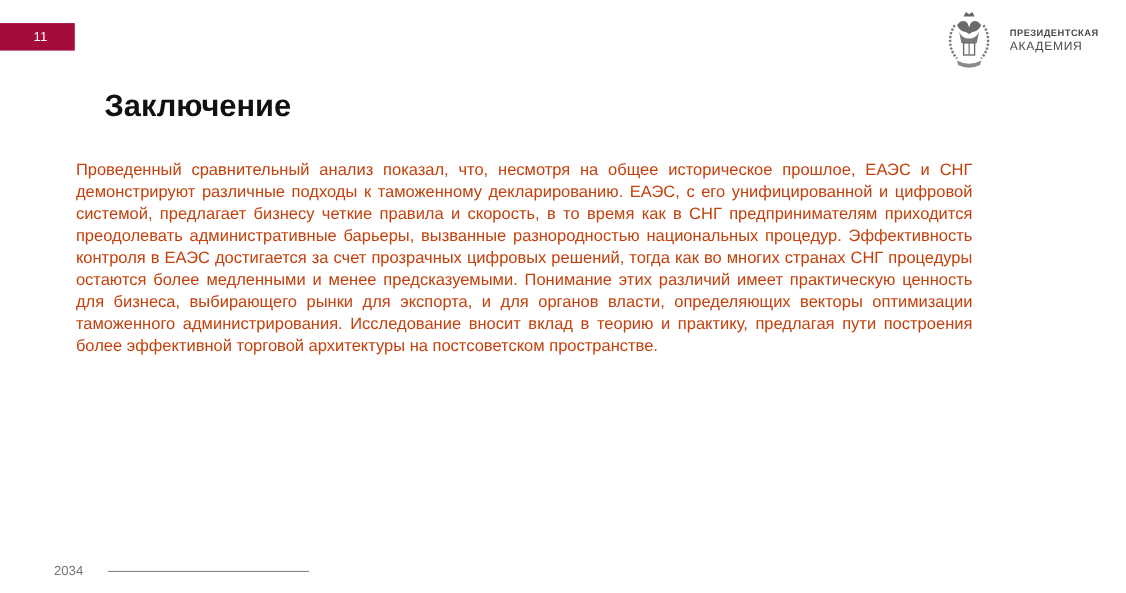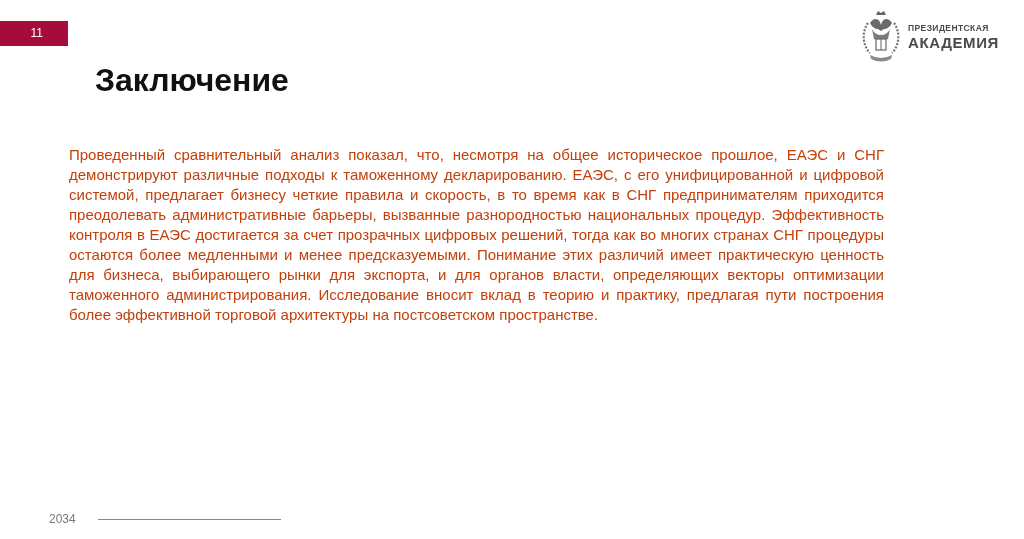--- a/index.html
+++ b/index.html
@@ -37,43 +37,43 @@
       height: 58px;
       display: flex;
       align-items: center;
     }
     .logo-emblem {
       width: 42px;
       height: 56px;
       flex: 0 0 42px;
     }
     .logo-text {
-      margin-left: 6px;
+      margin-left: 16px;
       display: flex;
       flex-direction: column;
       color: #4a4a4a;
       line-height: 1;
     }
     .logo-line1 {
       font-size: 8.5px;
       font-weight: bold;
       letter-spacing: 0.4px;
     }
     .logo-line2 {
-      font-size: 15px;
-      font-weight: bold;
+      font-size: 11px;
+      font-weight: normal;
       letter-spacing: 0.6px;
       margin-top: 3px;
     }
     .page-title {
       position: absolute;
       left: 95px;
-      top: 62px;
+      top: 78px;
       margin: 0;
-      font-size: 32px;
+      font-size: 28px;
       font-weight: bold;
       color: #111111;
       line-height: 36px;
     }
     .body-text {
       position: absolute;
       left: 69px;
       top: 145px;
       width: 815px;
       margin: 0;

